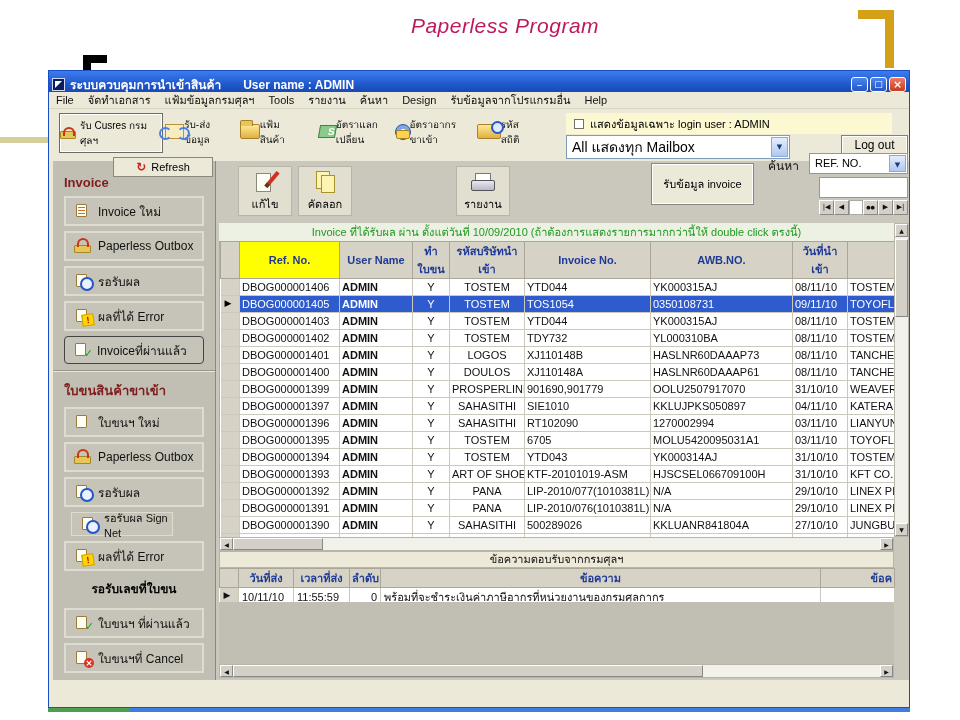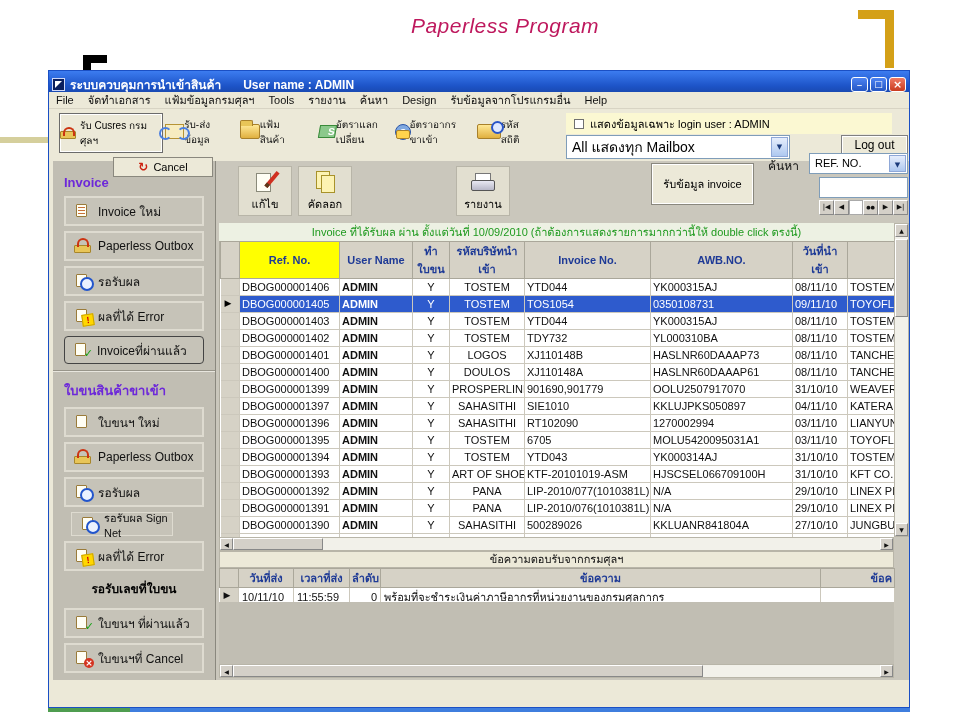--- a/index.html
+++ b/index.html
@@ -104,21 +104,21 @@
   .sidebar { position:absolute; left:4px; top:90px; width:163px; height:519px; background:#c1beb3;
              border-right:1px solid #8a887e; padding:12px 11px 0 11px; }
   .rightbg { position:absolute; left:167px; top:90px; width:693px; height:519px; background:#cac7bc; }
 
   
   .btn-refresh { position:absolute; left:64px; top:86px; width:100px; height:20px; background:#ece9d8;
                  border:1px solid #8a887e; font-size:11px; display:flex; align-items:center;
                  justify-content:center; gap:5px; }
   .glyph-refresh { color:#cc2211; font:bold 12px "DejaVu Sans",sans-serif; }
   .glyph-refresh::after { content:"↻"; }
-  .side-label { font-weight:bold; font-size:13px; color:#6d28d9; margin:2px 0 6px 0; }
+  .side-label { font-weight:bold; font-size:13px; color:#7f1d1d; margin:2px 0 6px 0; }
   .sbtn { width:140px; height:30px; background:#c6c3b8; border:2px solid #dedbd0; margin-bottom:5px;
           display:flex; align-items:center; gap:6px; padding-left:8px; font-size:12px; color:#111; }
   #inv-items .sbtn:nth-child(5) { border:1px solid #444; border-radius:4px; height:28px; }
   #dec-items .sbtn:nth-child(4) { width:102px; margin-left:7px; height:24px; border-width:1px; font-size:11px; }
   .side-divider { height:2px; background:#98958a; border-bottom:1px solid #e8e6de; margin:6px -11px 8px -11px; }
   .side-plain-label { text-align:center; font-weight:bold; font-size:12px; margin:8px 0 10px 0; }
 
   .sic { position:relative; width:18px; height:16px; flex:none; }
   .sic .base { position:absolute; left:2px; top:1px; width:11px; height:13px; background:#fffef4;
                border:1px solid #9a7b3a; border-radius:1px; }
@@ -397,21 +397,21 @@
               <span class="base"></span>
               <span class="badge bg-cancel"></span>
             </span>
             <span>ใบขนฯที่ Cancel</span>
           </div>
         </div>
     </div>
 
     <div class="btn-refresh">
       <span class="glyph-refresh"></span>
-      <span>Cancel</span>
+      <span>Refresh</span>
     </div>
 
     <div class="act-btn act-edit">
       <span class="ic-edit"></span>
       <span>แก้ไข</span>
     </div>
     <div class="act-btn act-copy">
       <span class="ic-copy"></span>
       <span>คัดลอก</span>
     </div>

